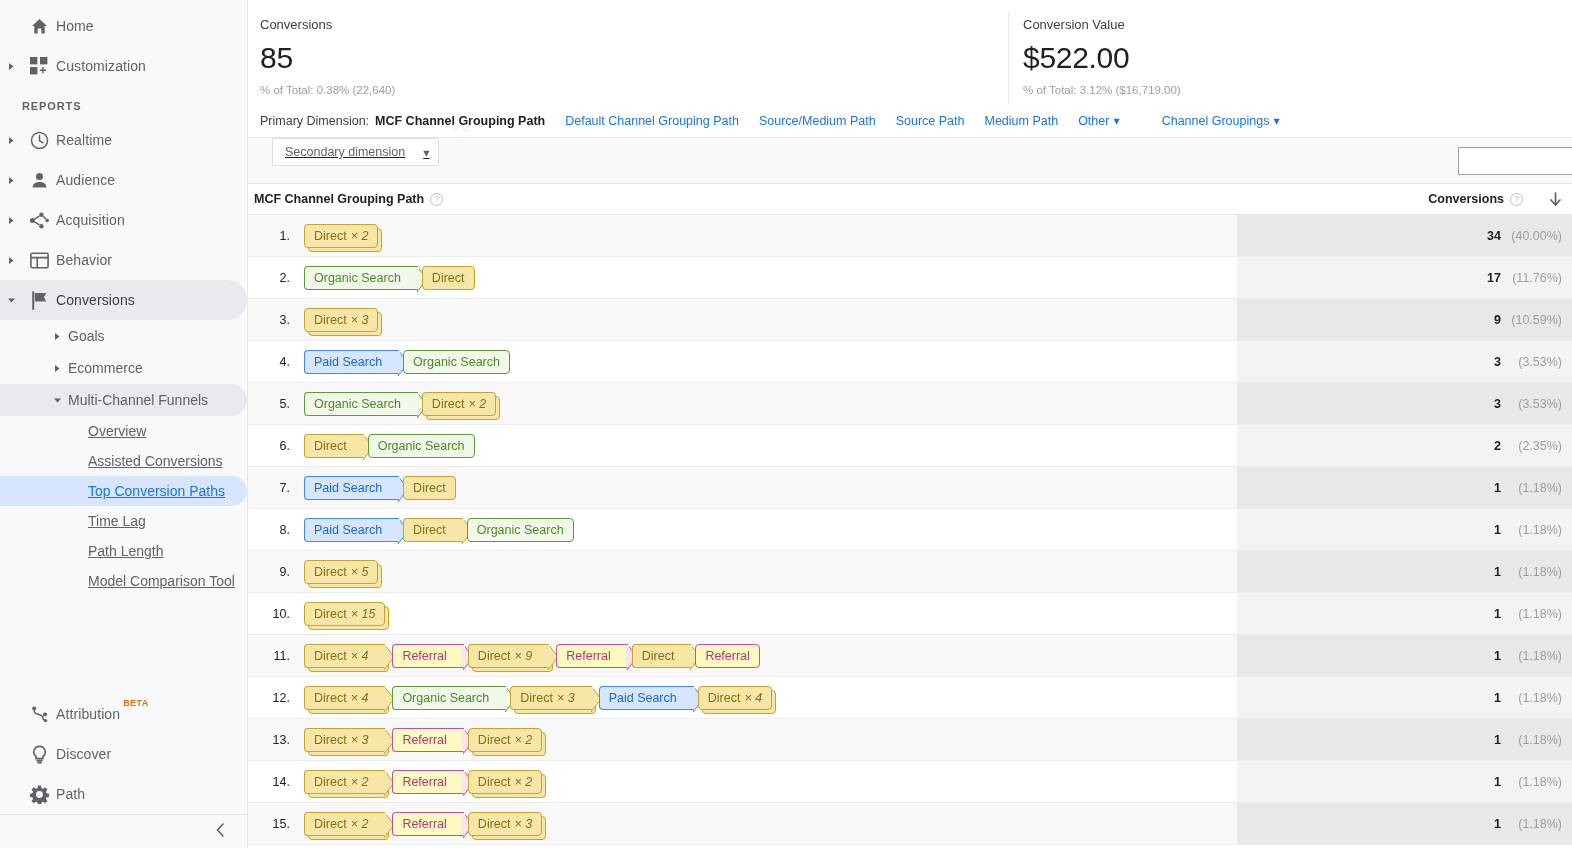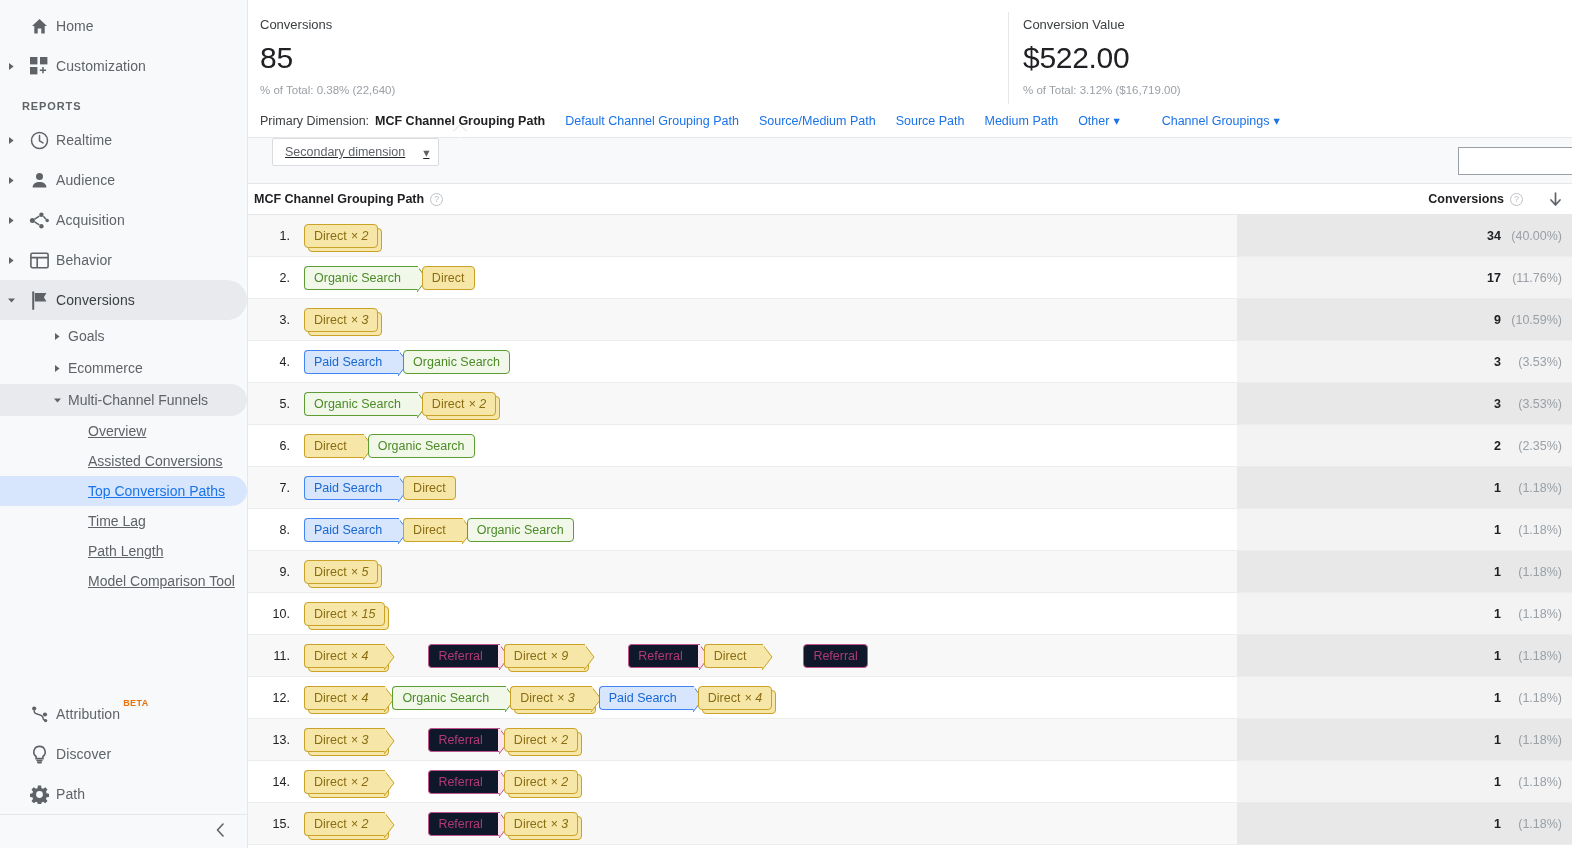--- a/index.html
+++ b/index.html
@@ -202,21 +202,21 @@
     position: absolute; z-index: 1;
     left: 4px; top: 4px; right: -4px; bottom: -4px;
     border: 1px solid; border-radius: 4px;
   }
   .chip .mult { font-style: italic; margin-left: 4px; }
 
   
   .c-direct { background: #f6e7a9; border-color: #c9a227; color: #8a6d12; }
   .c-direct .stack-shadow, .stack-shadow.c-direct { background: #f6e7a9; border-color: #c9a227; }
   .c-organic { background: #f1f8ea; border-color: #5d9c33; color: #4c8a27; }
-  .c-referral { background: #0f172a; border-color: #c2548b; color: #b03a74; margin-left: 36px; }
+  .c-referral { background: #fef9c3; border-color: #c2548b; color: #b03a74; }
   .c-paid { background: #d7e6fd; border-color: #4285f4; color: #1967d2; }
 </style>
 </head>
 <body>
 
 <div class="app">
 
   <nav class="sidebar">
     <div class="nav-top">
       <div id="nav-top-list">

